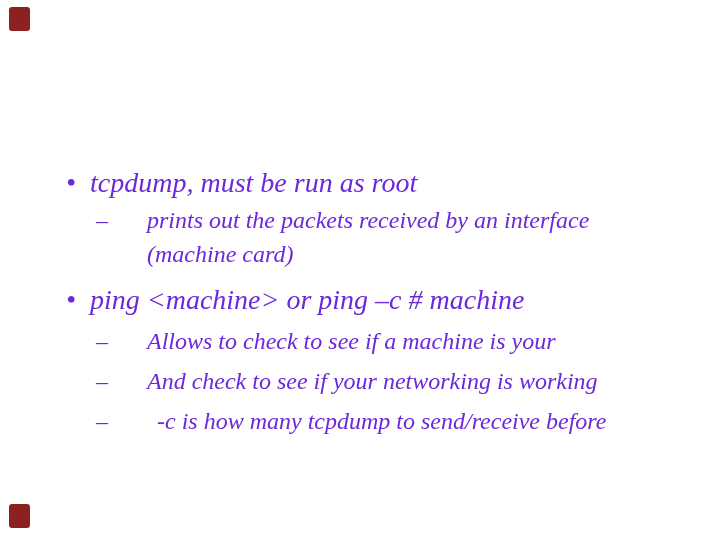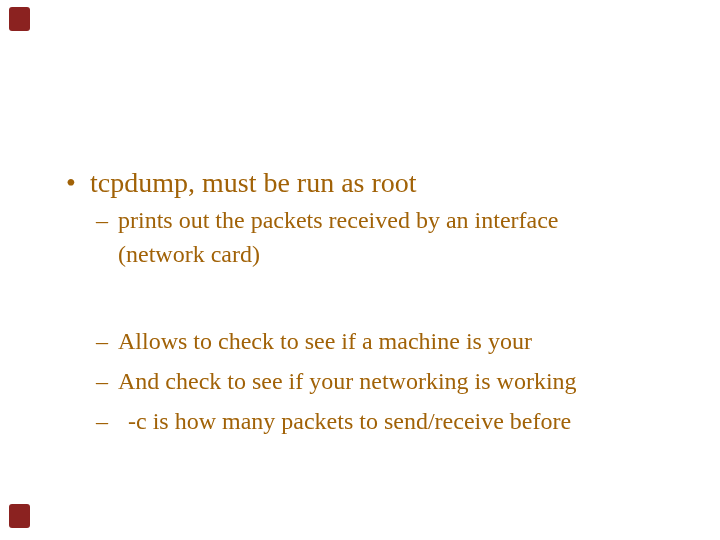--- a/index.html
+++ b/index.html
@@ -45,65 +45,68 @@
   }
   .l2 .mark {
     position: absolute;
     left: 0;
     top: 0;
     line-height: 34px;
   }
   .l2 .lines { margin-left: 22px; }
   .lh34 { line-height: 34px; }
   .lh35 { line-height: 35px; }
-  .line { white-space: nowrap; }
+  .line { white-space: nowrap; margin-left: 29px; }
   .line.gap { padding-left: 10px; }
 
   .pos-a { top: 165px; }
   .pos-b { top: 203px; }
   .pos-c { top: 282px; }
   .pos-d { top: 324px; }
   .pos-e { top: 364px; }
   .pos-f { top: 404px; }
 </style>
 </head>
 <body>
 
-<div class="slide" style="background: rgb(255, 255, 255); color: #a16207;">
+<div class="slide" style="background: rgb(255, 255, 255); color: #6d28d9; font-style: italic;">
 
   <div class="corner top" style="background: rgb(139, 34, 32);"></div>
   <div class="corner bottom" style="background: rgb(139, 34, 32);"></div>
 
   <div class="l1 pos-a">
     <span class="mark">•</span><span class="txt">tcpdump, must be run as root</span>
   </div>
 
   <div class="l2 pos-b">
     <span class="mark">–</span>
     <div class="lines lh34">
       <div class="line">prints out the packets received by an interface</div>
-      <div class="line">(network card)</div>
+      <div class="line">(machine card)</div>
     </div>
   </div>
 
+  <div class="l1 pos-c">
+    <span class="mark">•</span><span class="txt">ping &lt;machine&gt; or ping –c # machine</span>
+  </div>
 
   <div class="l2 pos-d">
     <span class="mark">–</span>
     <div class="lines lh34">
       <div class="line">Allows to check to see if a machine is your</div>
     </div>
   </div>
 
   <div class="l2 pos-e">
     <span class="mark">–</span>
     <div class="lines lh34">
       <div class="line">And check to see if your networking is working</div>
     </div>
   </div>
 
   <div class="l2 pos-f">
     <span class="mark">–</span>
     <div class="lines lh35">
-      <div class="line gap">-c is how many packets to send/receive before</div>
+      <div class="line gap">-c is how many tcpdump to send/receive before</div>
     </div>
   </div>
 
 </div>
 
 </body></html>

